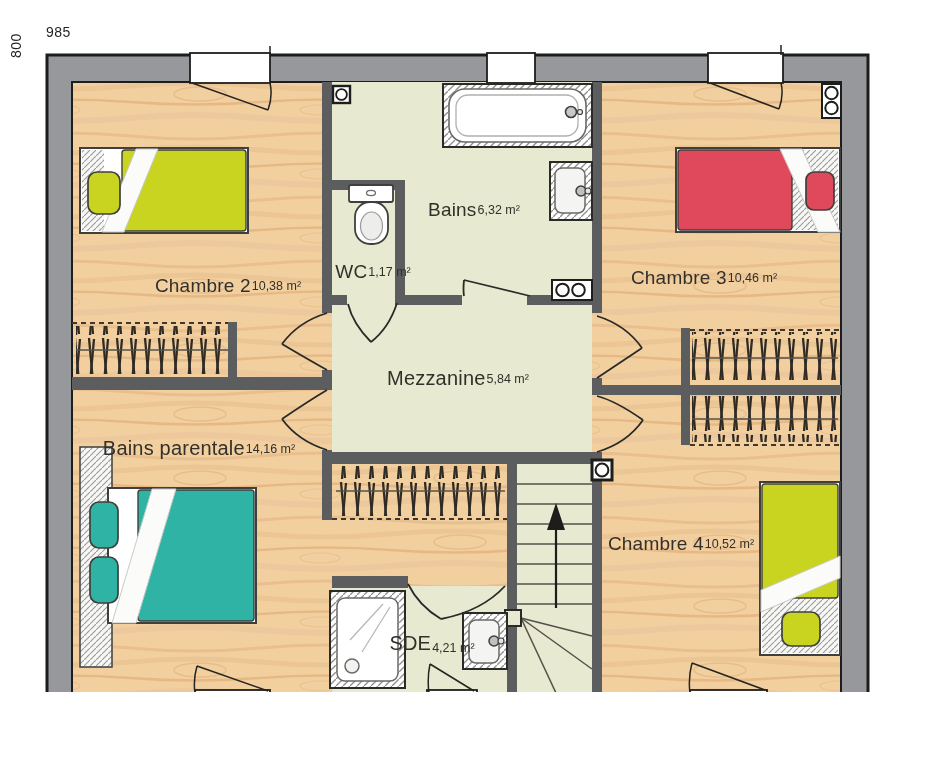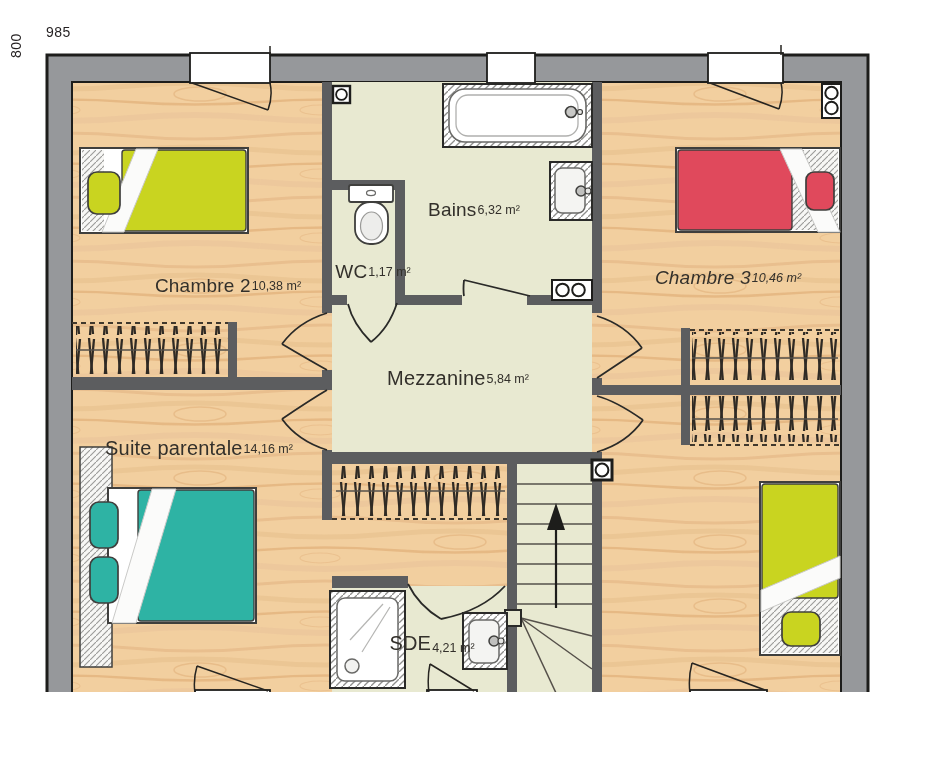--- a/index.html
+++ b/index.html
@@ -251,30 +251,34 @@
     <span class="rarea">10,38 m²</span>
   </div>
   <div class="room-label" style="left:373px;top:272px;">
     <span class="rname">WC</span>
     <span class="rarea">1,17 m²</span>
   </div>
   <div class="room-label" style="left:474px;top:210px;">
     <span class="rname">Bains</span>
     <span class="rarea">6,32 m²</span>
   </div>
-  <div class="room-label" style="left:728px;top:278px;font-style:italic;">
+  <div class="room-label" style="left:704px;top:278px;">
     <span class="rname">Chambre 3</span>
     <span class="rarea">10,46 m²</span>
   </div>
   <div class="room-label big" style="left:458px;top:378px;">
     <span class="rname">Mezzanine</span>
     <span class="rarea">5,84 m²</span>
   </div>
   <div class="room-label big" style="left:199px;top:448px;">
-    <span class="rname">Suite parentale</span>
+    <span class="rname">Bains parentale</span>
     <span class="rarea">14,16 m²</span>
+  </div>
+  <div class="room-label" style="left:681px;top:544px;">
+    <span class="rname">Chambre 4</span>
+    <span class="rarea">10,52 m²</span>
   </div>
   <div class="room-label big" style="left:432px;top:643px;align-items:flex-end;">
     <span class="rname">SDE</span>
     <span class="rarea">4,21 m²</span>
   </div>
 
 </div>
 
 </body></html>

